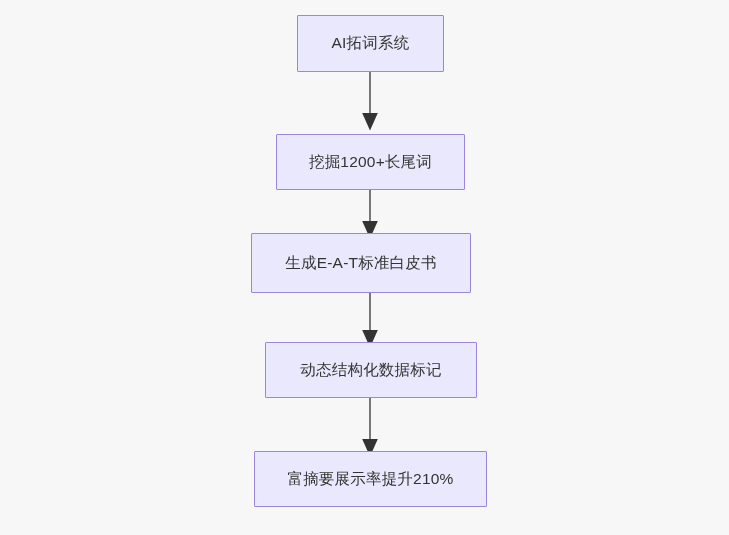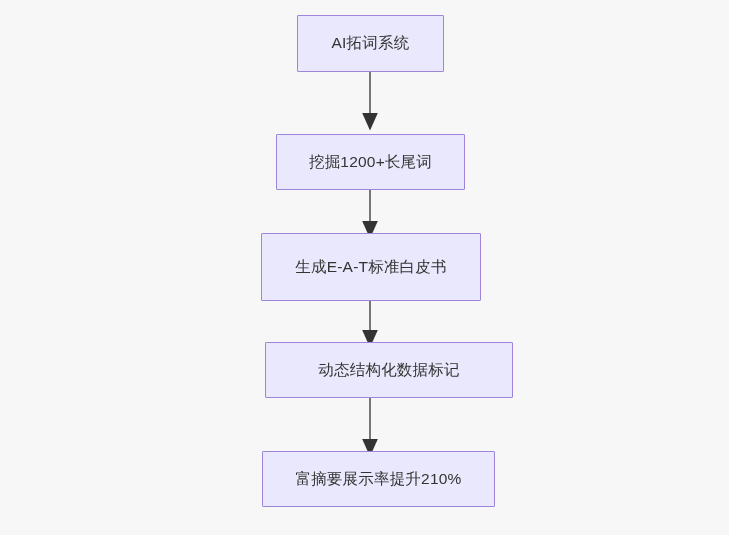--- a/index.html
+++ b/index.html
@@ -64,25 +64,25 @@
   </svg>
 
   <div class="node" style="left:297px; top:3px; width:147px; height:57px;margin-top:12px;">
     <span class="node-label">AI拓词系统</span>
   </div>
 
   <div class="node" style="left:276px; top:125px; width:189px; height:56px;margin-top:9px;">
     <span class="node-label">挖掘1200+长尾词</span>
   </div>
 
-  <div class="node" style="left:261px; top:233px; width:220px; height:68px;">
+  <div class="node" style="left:251px; top:233px; width:220px; height:60px;">
     <span class="node-label">生成E-A-T标准白皮书</span>
   </div>
 
-  <div class="node" style="left:265px; top:342px; width:248px; height:56px;">
+  <div class="node" style="left:265px; top:342px; width:212px; height:56px;">
     <span class="node-label">动态结构化数据标记</span>
   </div>
 
-  <div class="node" style="left:262px; top:451px; width:233px; height:56px;">
+  <div class="node" style="left:254px; top:451px; width:233px; height:56px;">
     <span class="node-label">富摘要展示率提升210%</span>
   </div>
 
 </div>
 
 </body></html>

